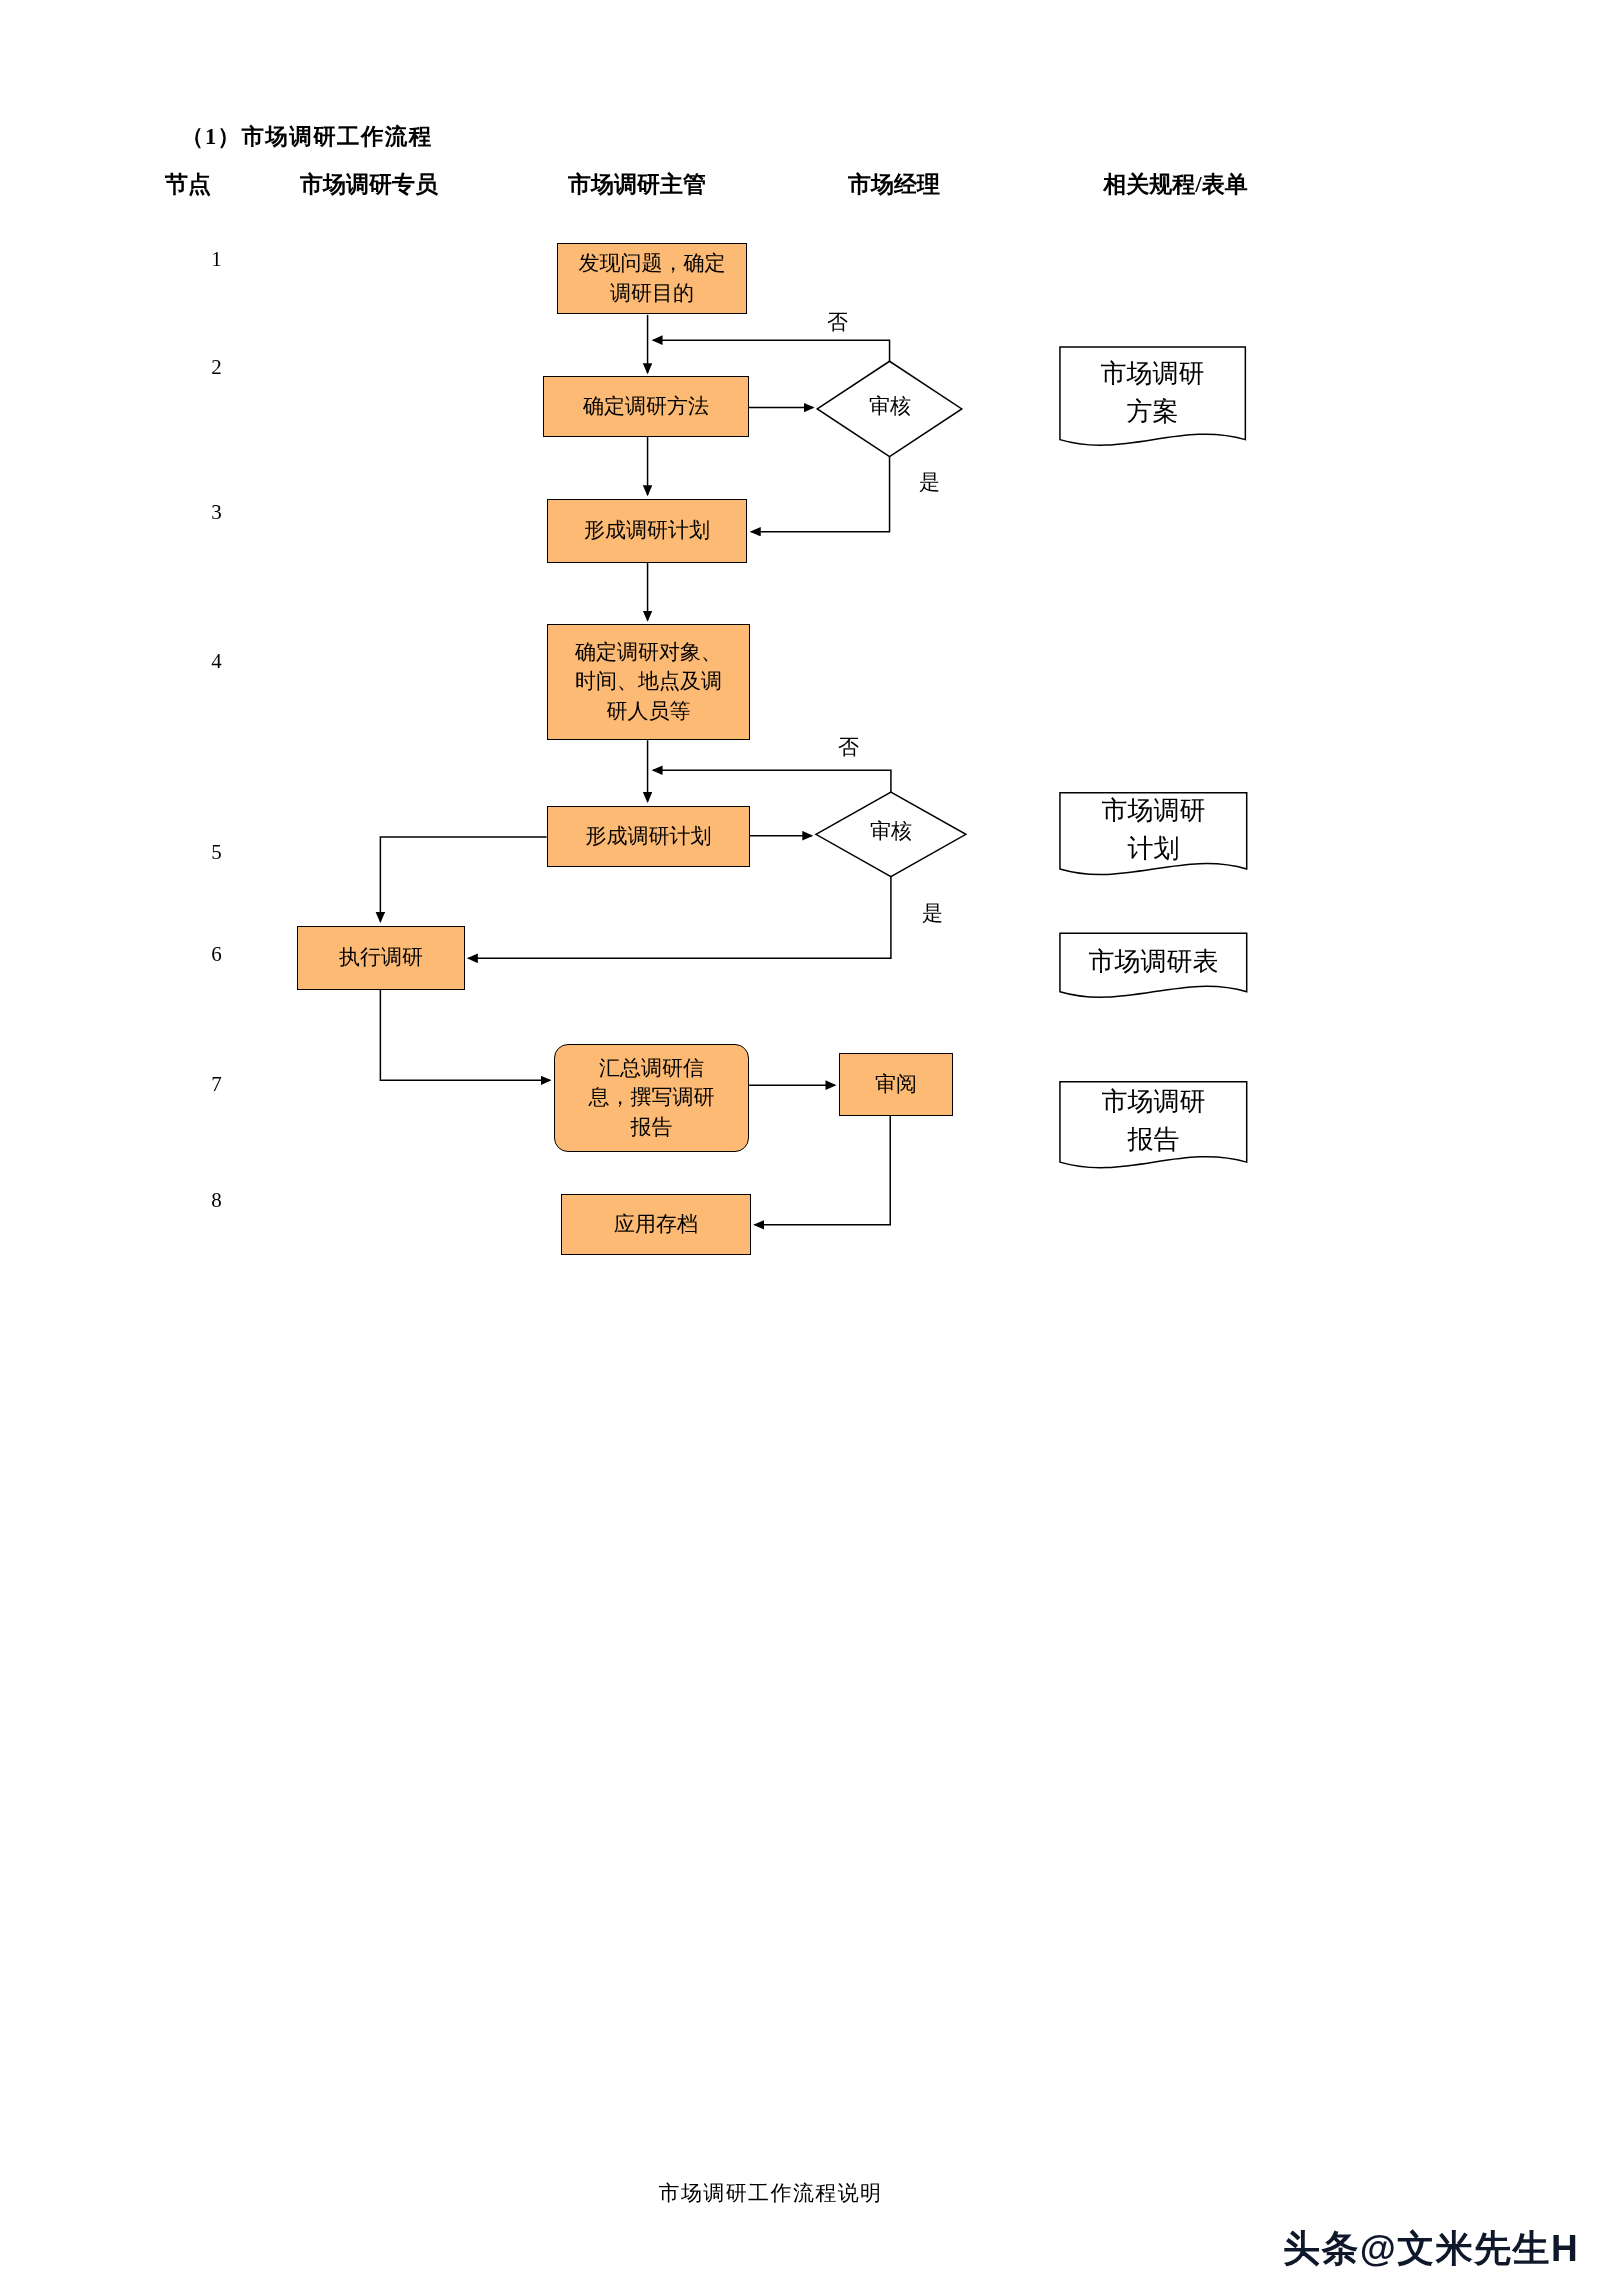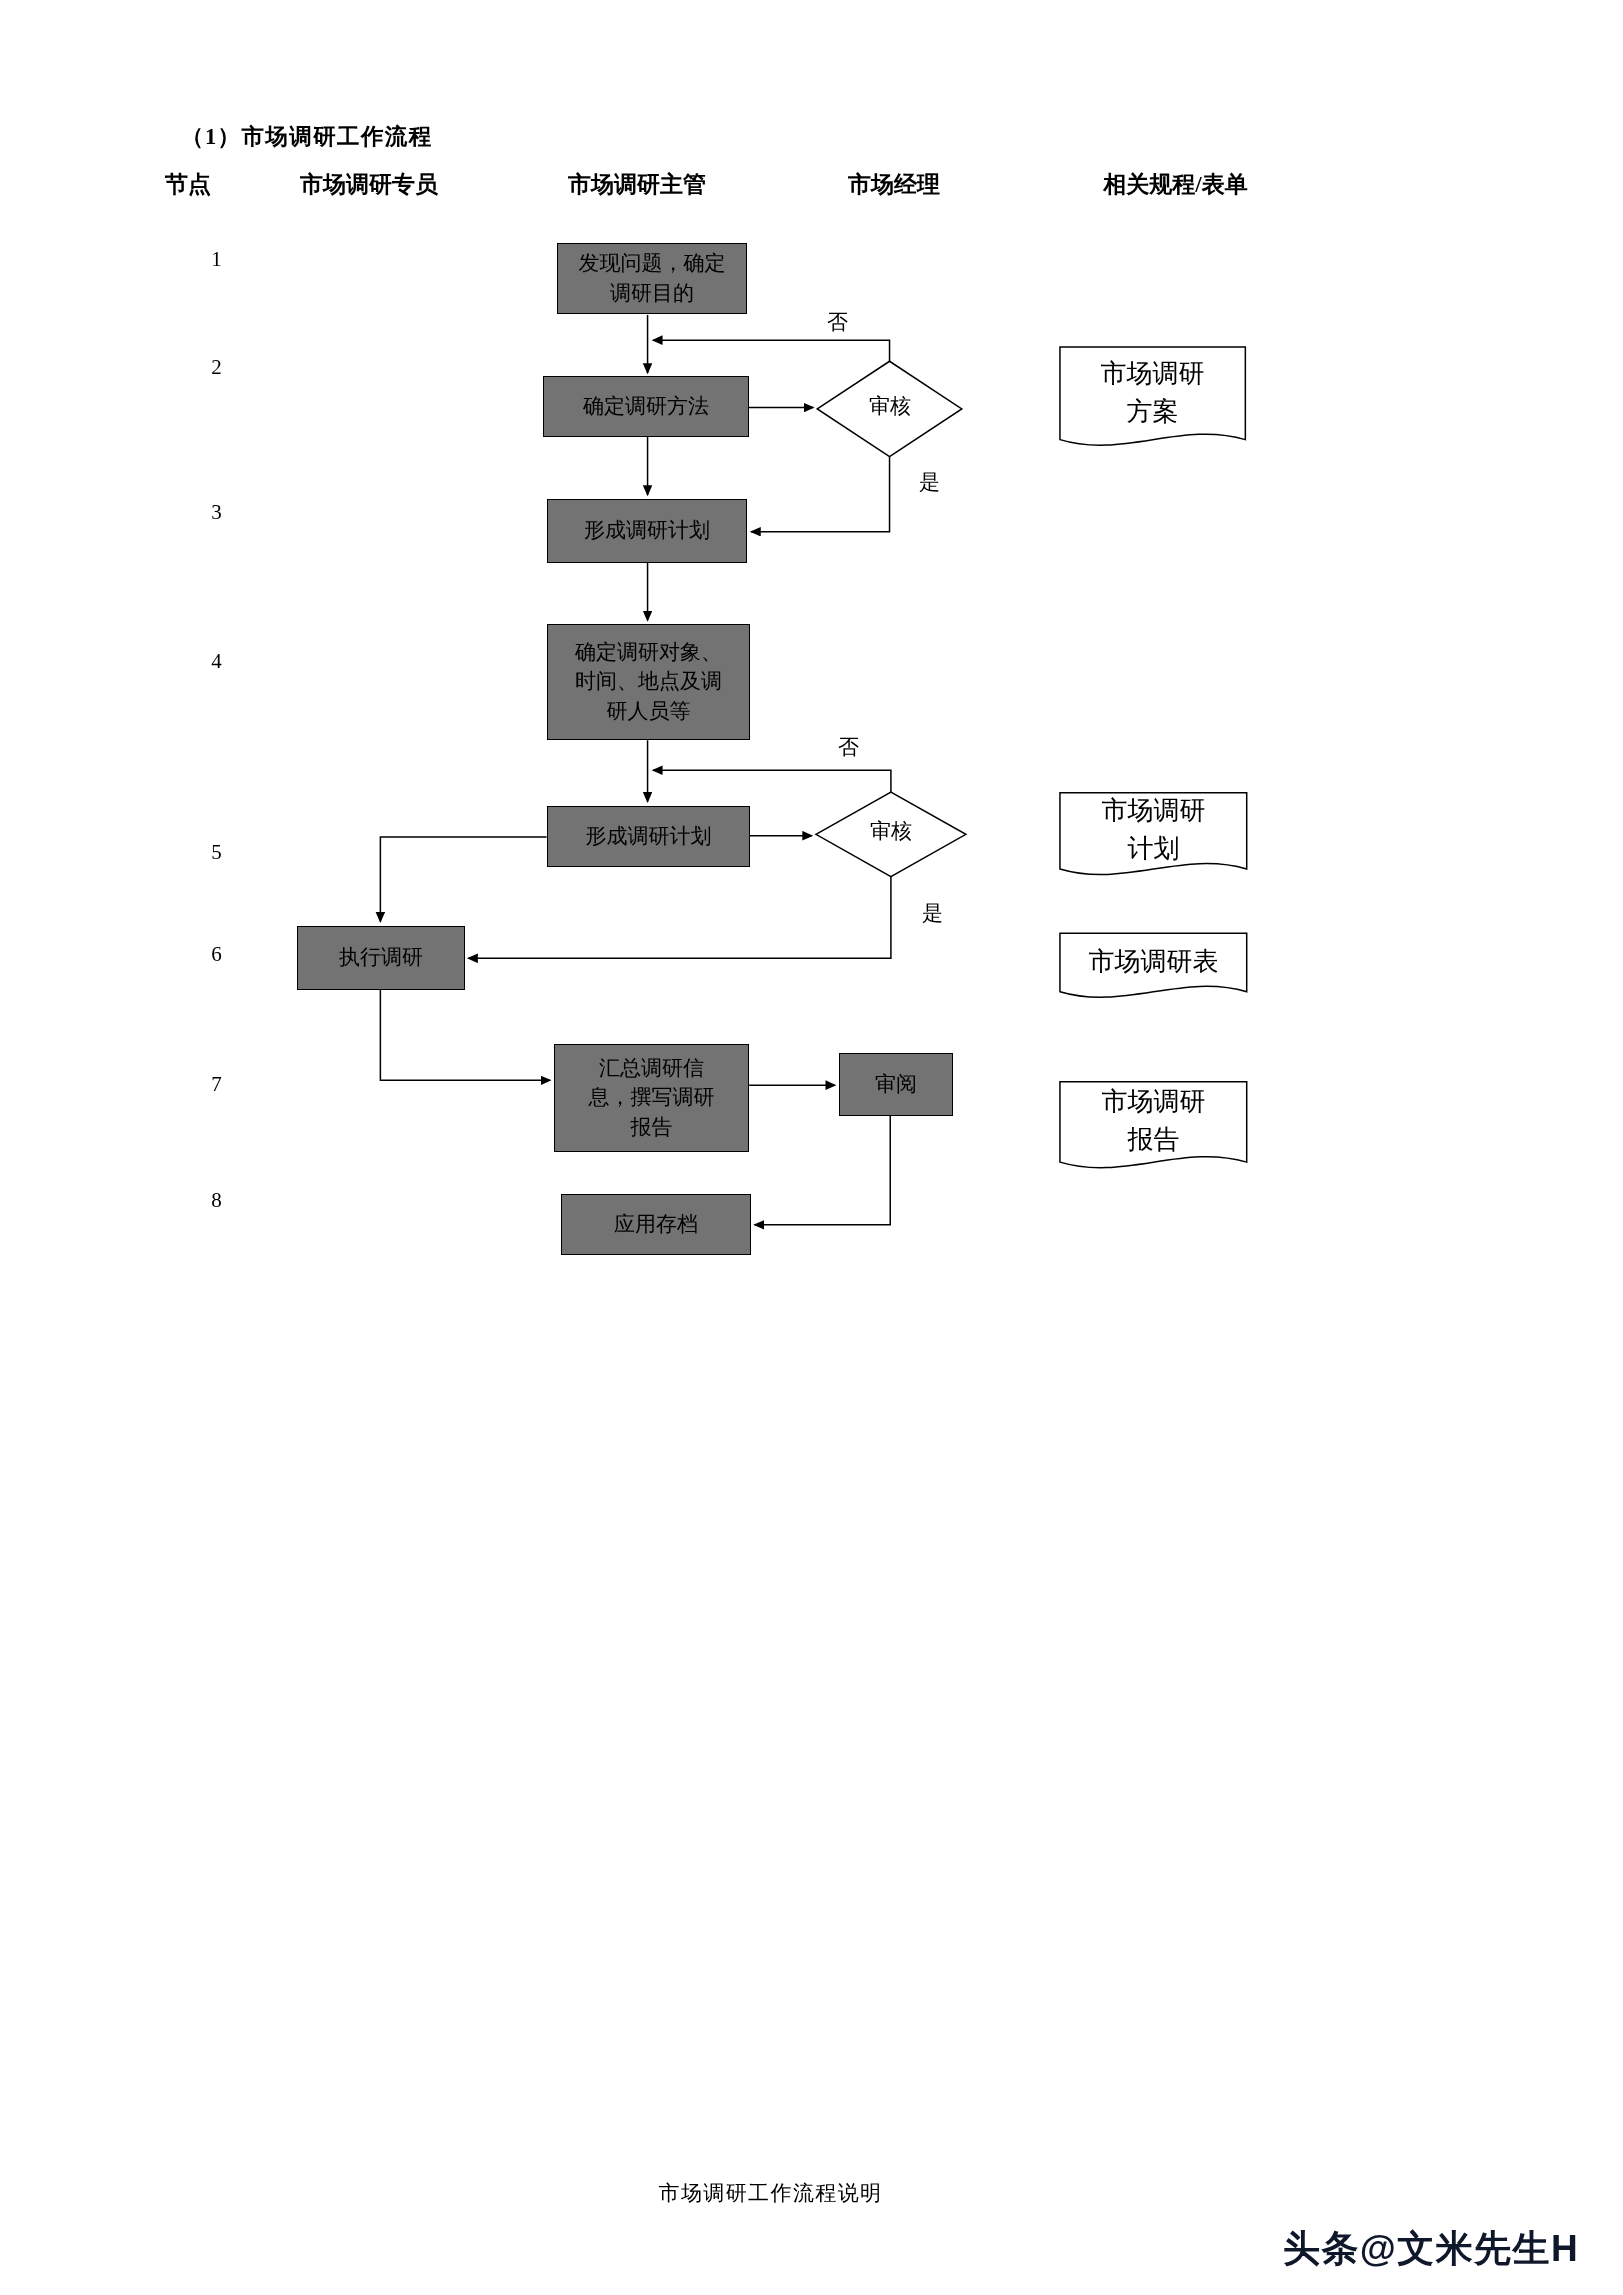--- a/index.html
+++ b/index.html
@@ -32,21 +32,21 @@
     text-align:center;
     font-size:21px;
   }
   .chart{
     position:absolute;
     left:0; top:0;
   }
   .flow-box{
     position:absolute;
     border:1.4px solid #000;
-    background:#737373;
+    background:#fdba74;
     display:flex;
     align-items:center;
     justify-content:center;
     text-align:center;
     font-size:21px;
     line-height:1.4;
     white-space:pre-line;
     box-sizing:border-box;
   }
   .float-label{
@@ -145,21 +145,21 @@
 
   <div class="flow-box" style="left:557px;top:243px;width:190px;height:71px;">发现问题，确定
 调研目的</div>
   <div class="flow-box" style="left:543px;top:376px;width:206px;height:61px;">确定调研方法</div>
   <div class="flow-box" style="left:547px;top:499px;width:200px;height:64px;">形成调研计划</div>
   <div class="flow-box" style="left:547px;top:624px;width:203px;height:116px;">确定调研对象、
 时间、地点及调
 研人员等</div>
   <div class="flow-box" style="left:547px;top:806px;width:203px;height:61px;">形成调研计划</div>
   <div class="flow-box" style="left:297px;top:926px;width:168px;height:64px;">执行调研</div>
-  <div class="flow-box" style="left:554px;top:1044px;width:195px;height:108px;">汇总调研信
+  <div class="flow-box" style="left:554px;top:1044px;width:195px;height:108px;border-radius:14px;">汇总调研信
 息，撰写调研
 报告</div>
   <div class="flow-box" style="left:839px;top:1053px;width:114px;height:63px;">审阅</div>
   <div class="flow-box" style="left:561px;top:1194px;width:190px;height:61px;">应用存档</div>
 
   <div class="float-label" style="left:839px;top:394px;width:102px;">审核</div>
   <div class="float-label" style="left:840px;top:819px;width:102px;">审核</div>
 
   <div class="float-label" style="left:822px;top:310px;width:31px;">否</div>
   <div class="float-label" style="left:914px;top:470px;width:31px;">是</div>

